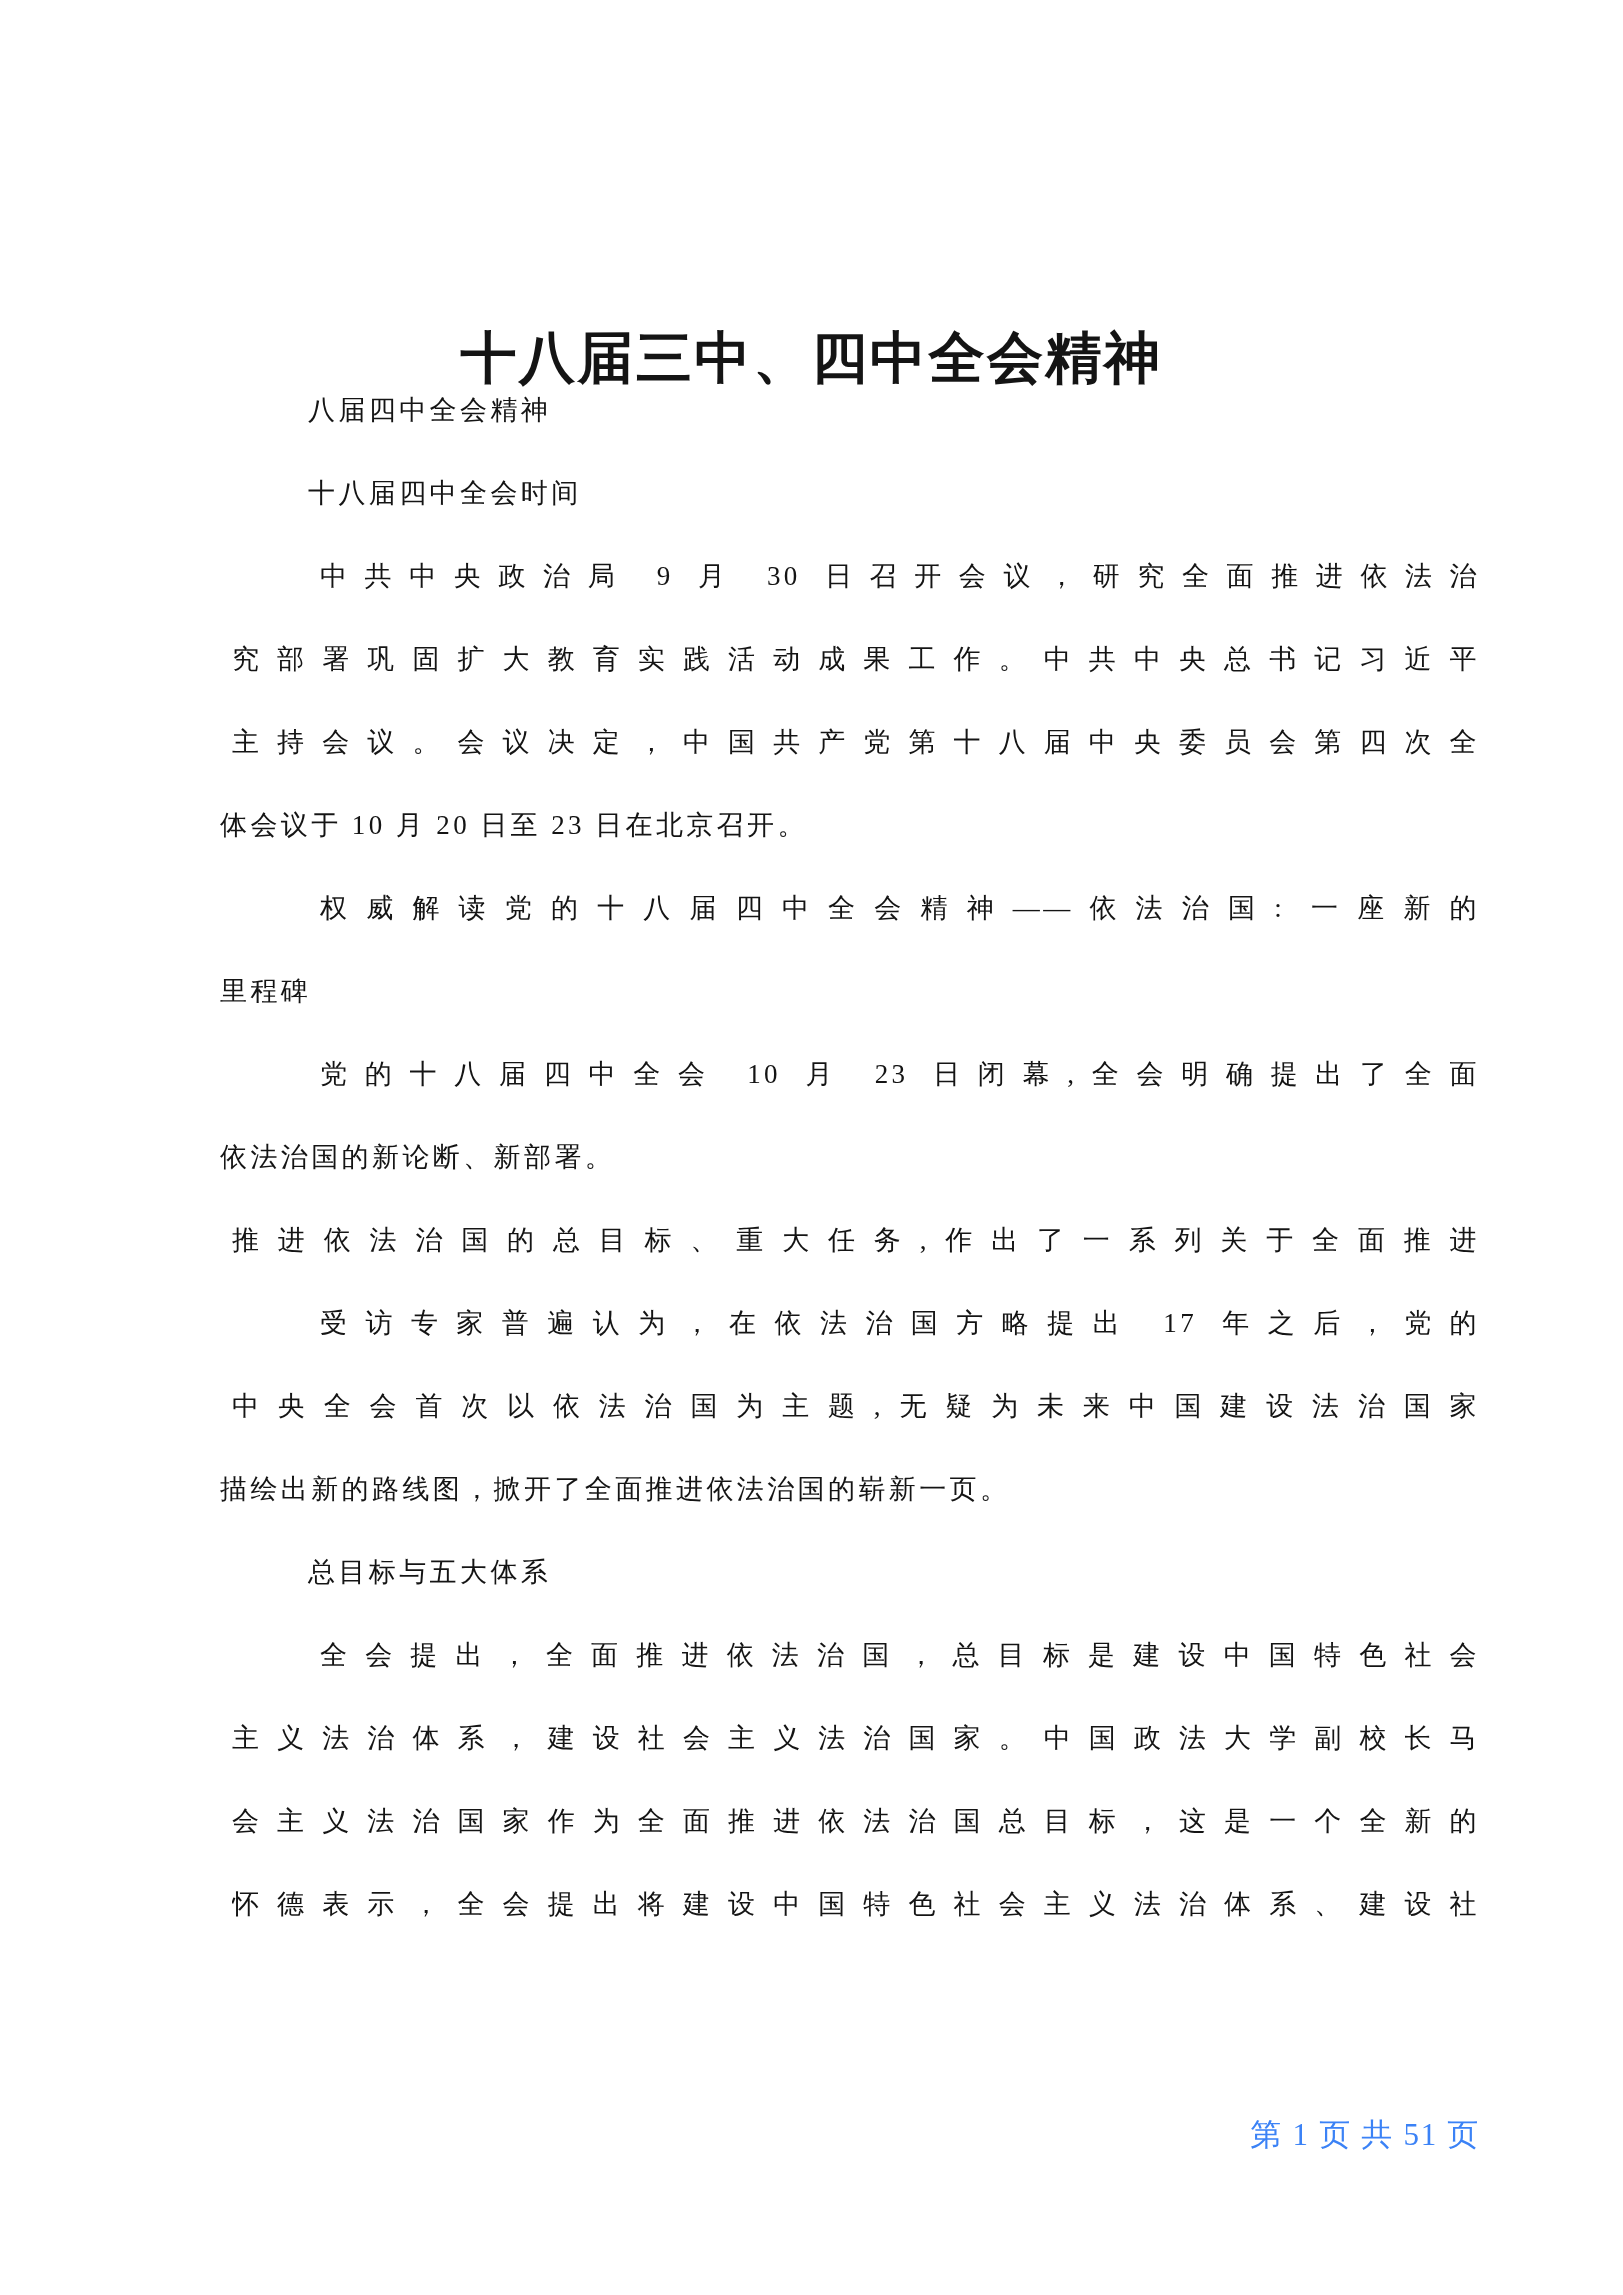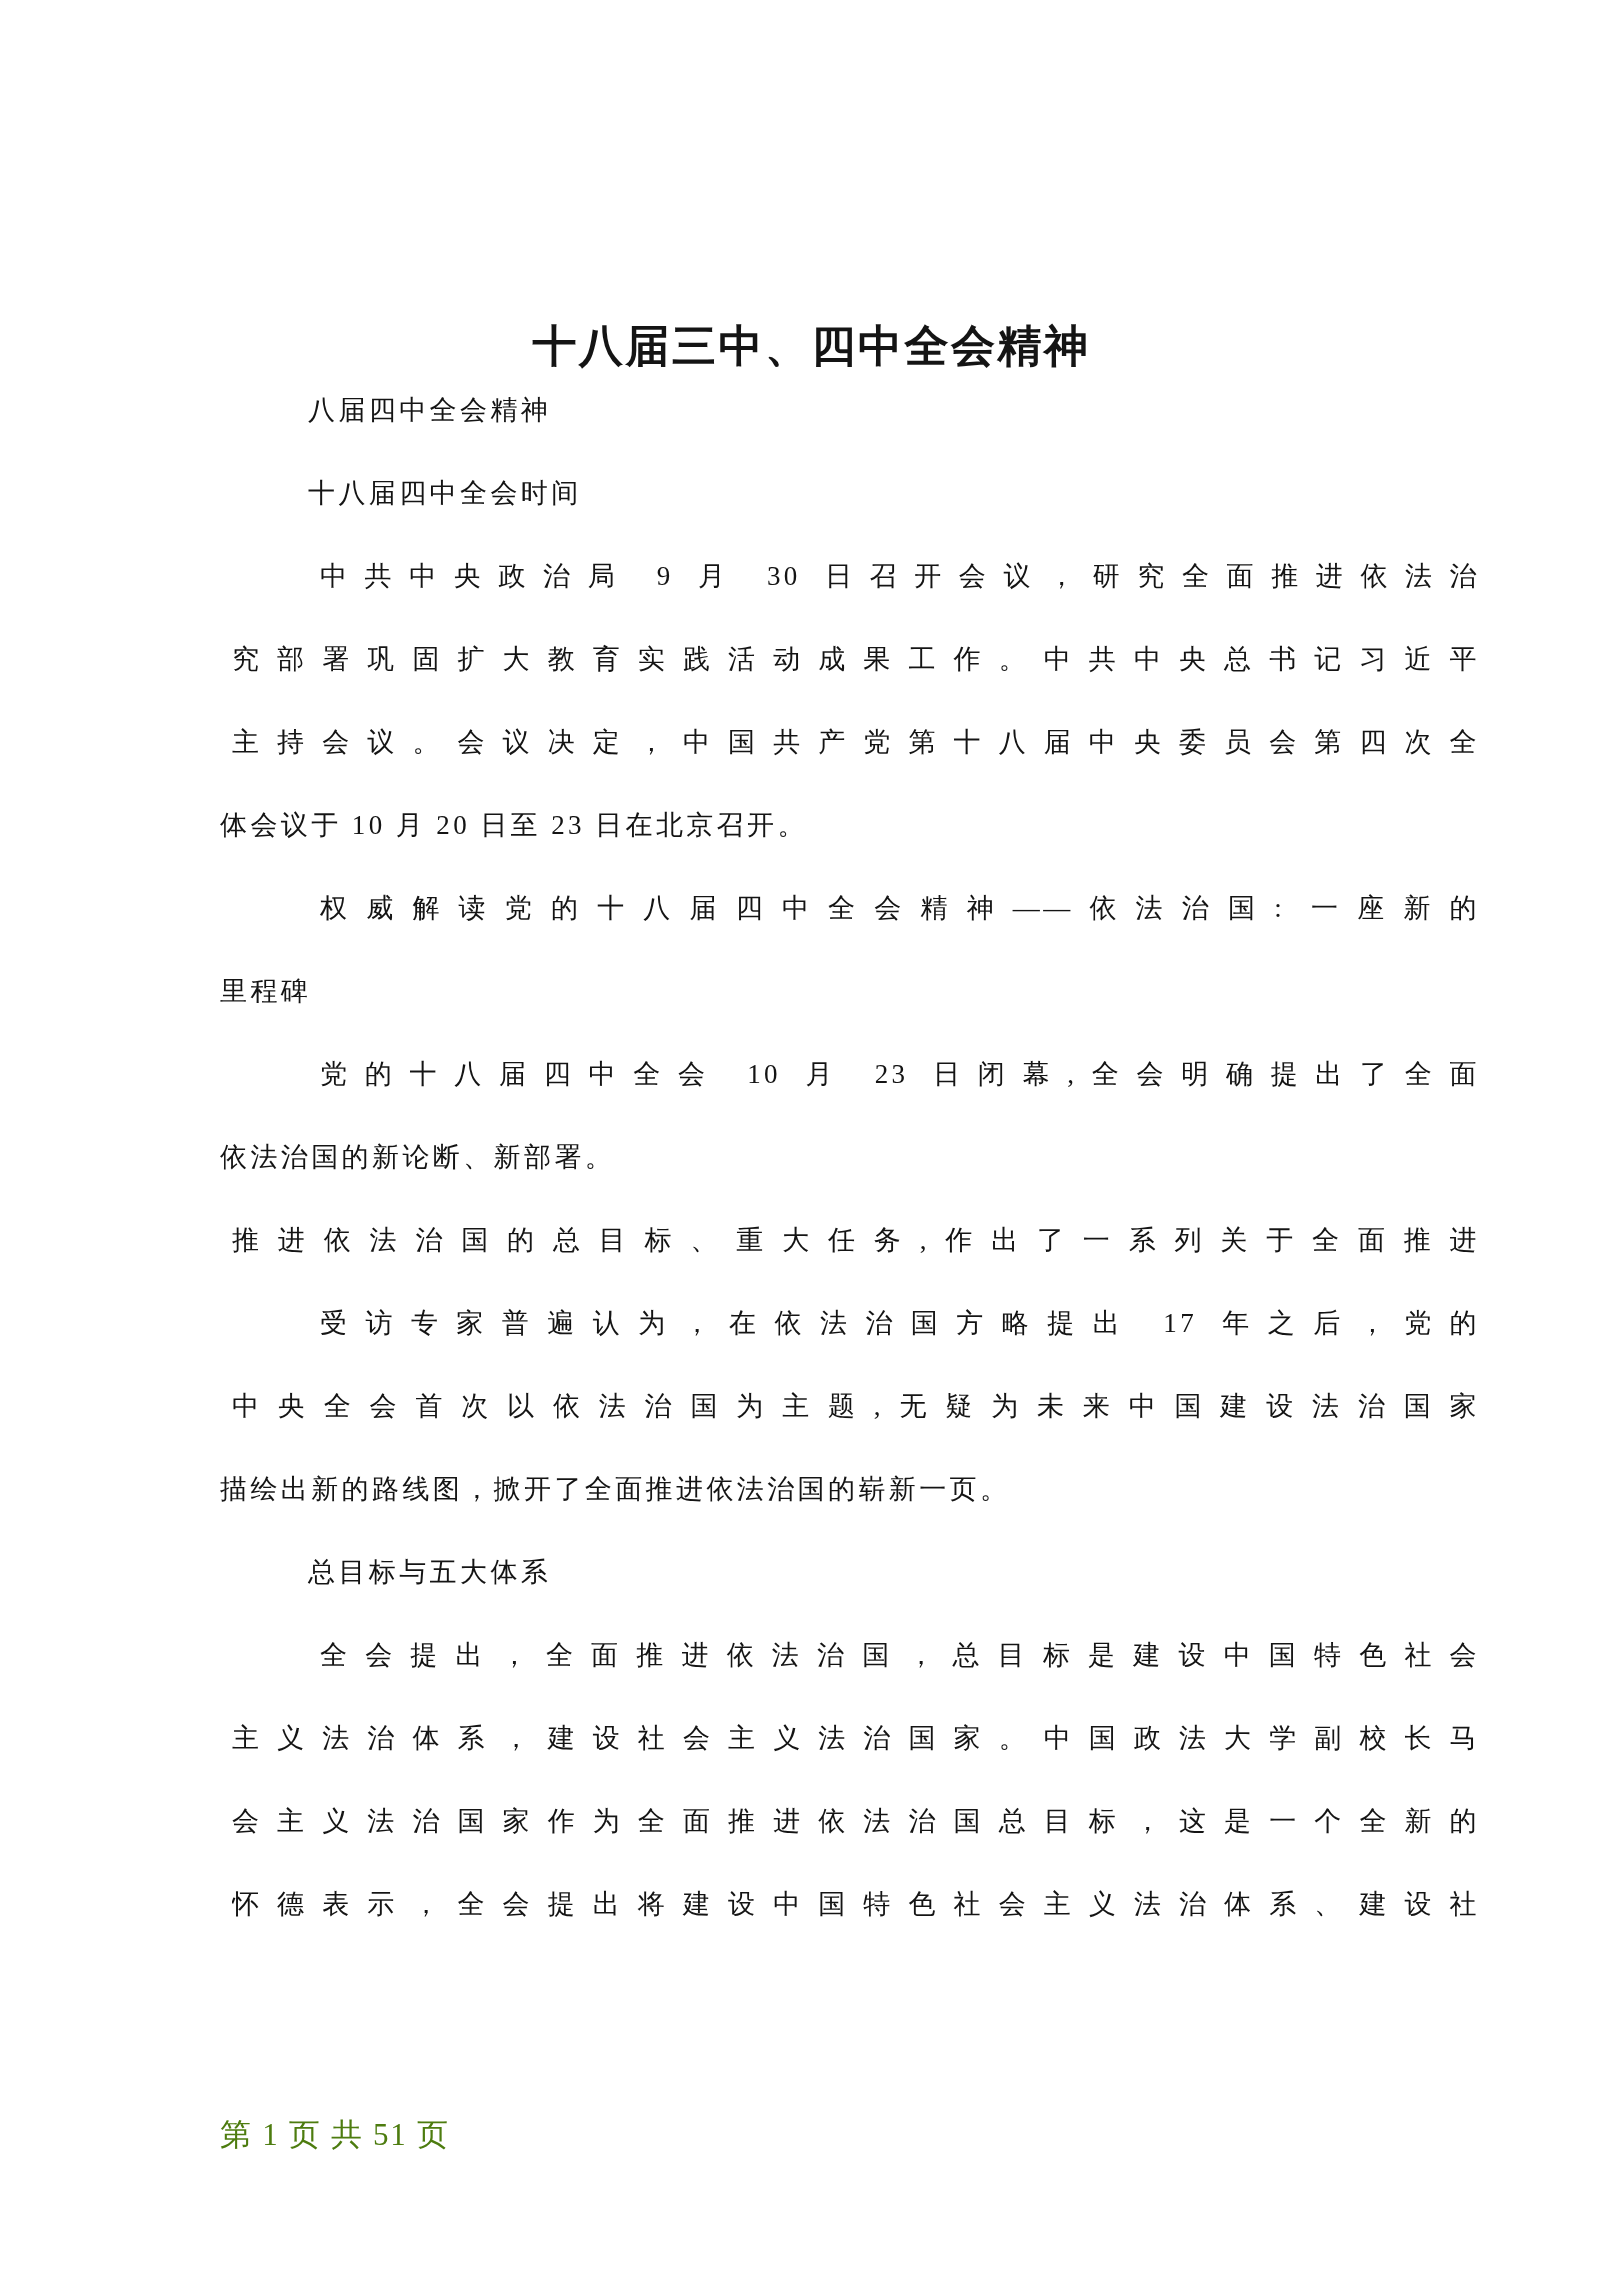--- a/index.html
+++ b/index.html
@@ -11,25 +11,26 @@
     color: #141414;
     font-family: "Liberation Serif", "DejaVu Serif", serif;
     overflow: hidden;
   }
   .doc-title {
     position: absolute;
     top: 294px;
     left: 0;
     width: 1623px;
     text-align: center;
-    font-size: 44px;
+    font-size: 56px;
     font-weight: 700;
     letter-spacing: 2.5px;
     line-height: 1.1;
     white-space: nowrap;
+    font-family: Liberation Mono, monospace;
   }
   .doc-body {
     position: absolute;
     top: 369px;
     left: 220px;
     width: 1260px;
     font-size: 27px;
     letter-spacing: 3.4px;
     line-height: 83px;
   }
@@ -46,25 +47,25 @@
     text-align-last: justify;
     text-justify: inter-character;
     margin-left: 12px;
   }
   .line.indent { text-indent: 88px; }
   .doc-footer {
     position: absolute;
     top: 2116px;
     left: 220px;
     width: 1260px;
-    text-align: left;
+    text-align: right;
     font-size: 31px;
     letter-spacing: 1.7px;
     line-height: 1.2;
-    color: #4d7c0f;
+    color: #3b82f6;
   }
 </style>
 </head>
 <body>
 
 <div class="page">
 
   <h1 class="doc-title">十八届三中、四中全会精神</h1>
 
   <div class="doc-body">

